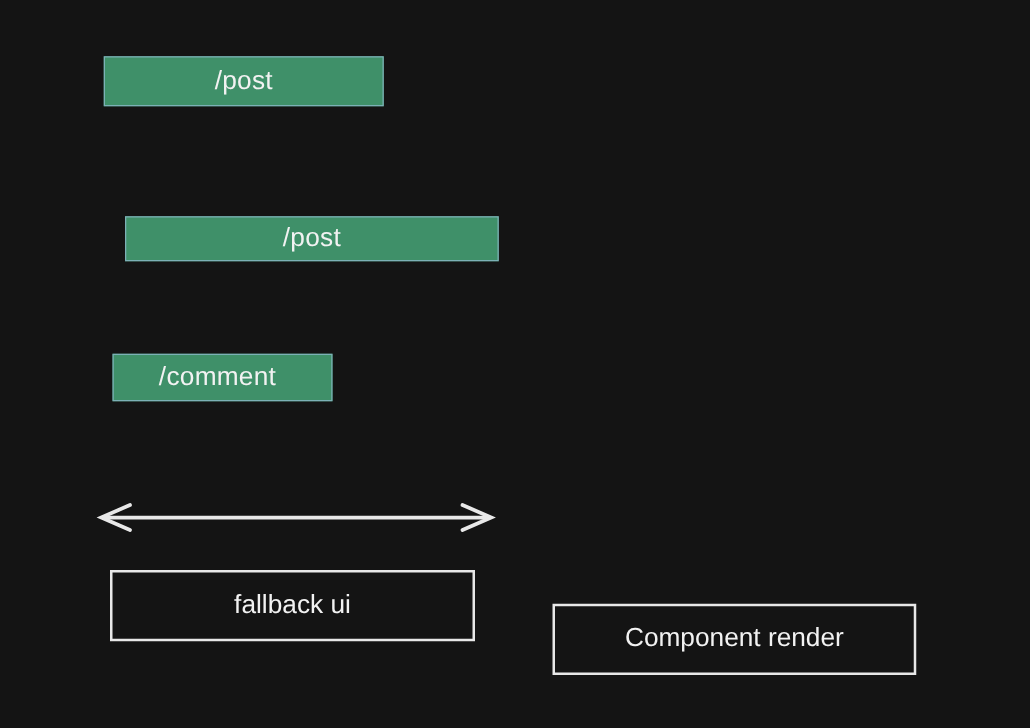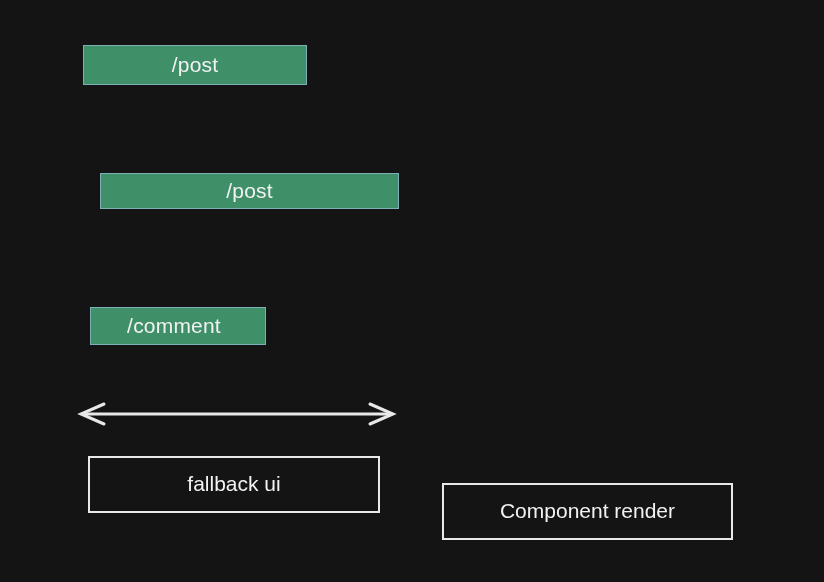--- a/index.html
+++ b/index.html
@@ -36,21 +36,21 @@
     letter-spacing: 0.2px;
     white-space: nowrap;
   }
   .bar-label {
     display: block;
     transform: translateY(-1px);
   }
 
   #bar-issue   { left: 83px;  top: 45px;  width: 224px; height: 40px; }
   #bar-post    { left: 100px;  top: 173px; width: 299px; height: 36px; }
-  #bar-comment { left: 90px;  top: 283px; width: 176px; height: 38px; margin-top: 24px; }
+  #bar-comment { left: 90px;  top: 283px; width: 176px; height: 38px; }
 
   
   #bar-comment .bar-label { transform: translate(-4px, -1px); }
 
   
   #arrow-span {
     position: absolute;
     left: 74px;
     top: 396px;
     width: 326px;

